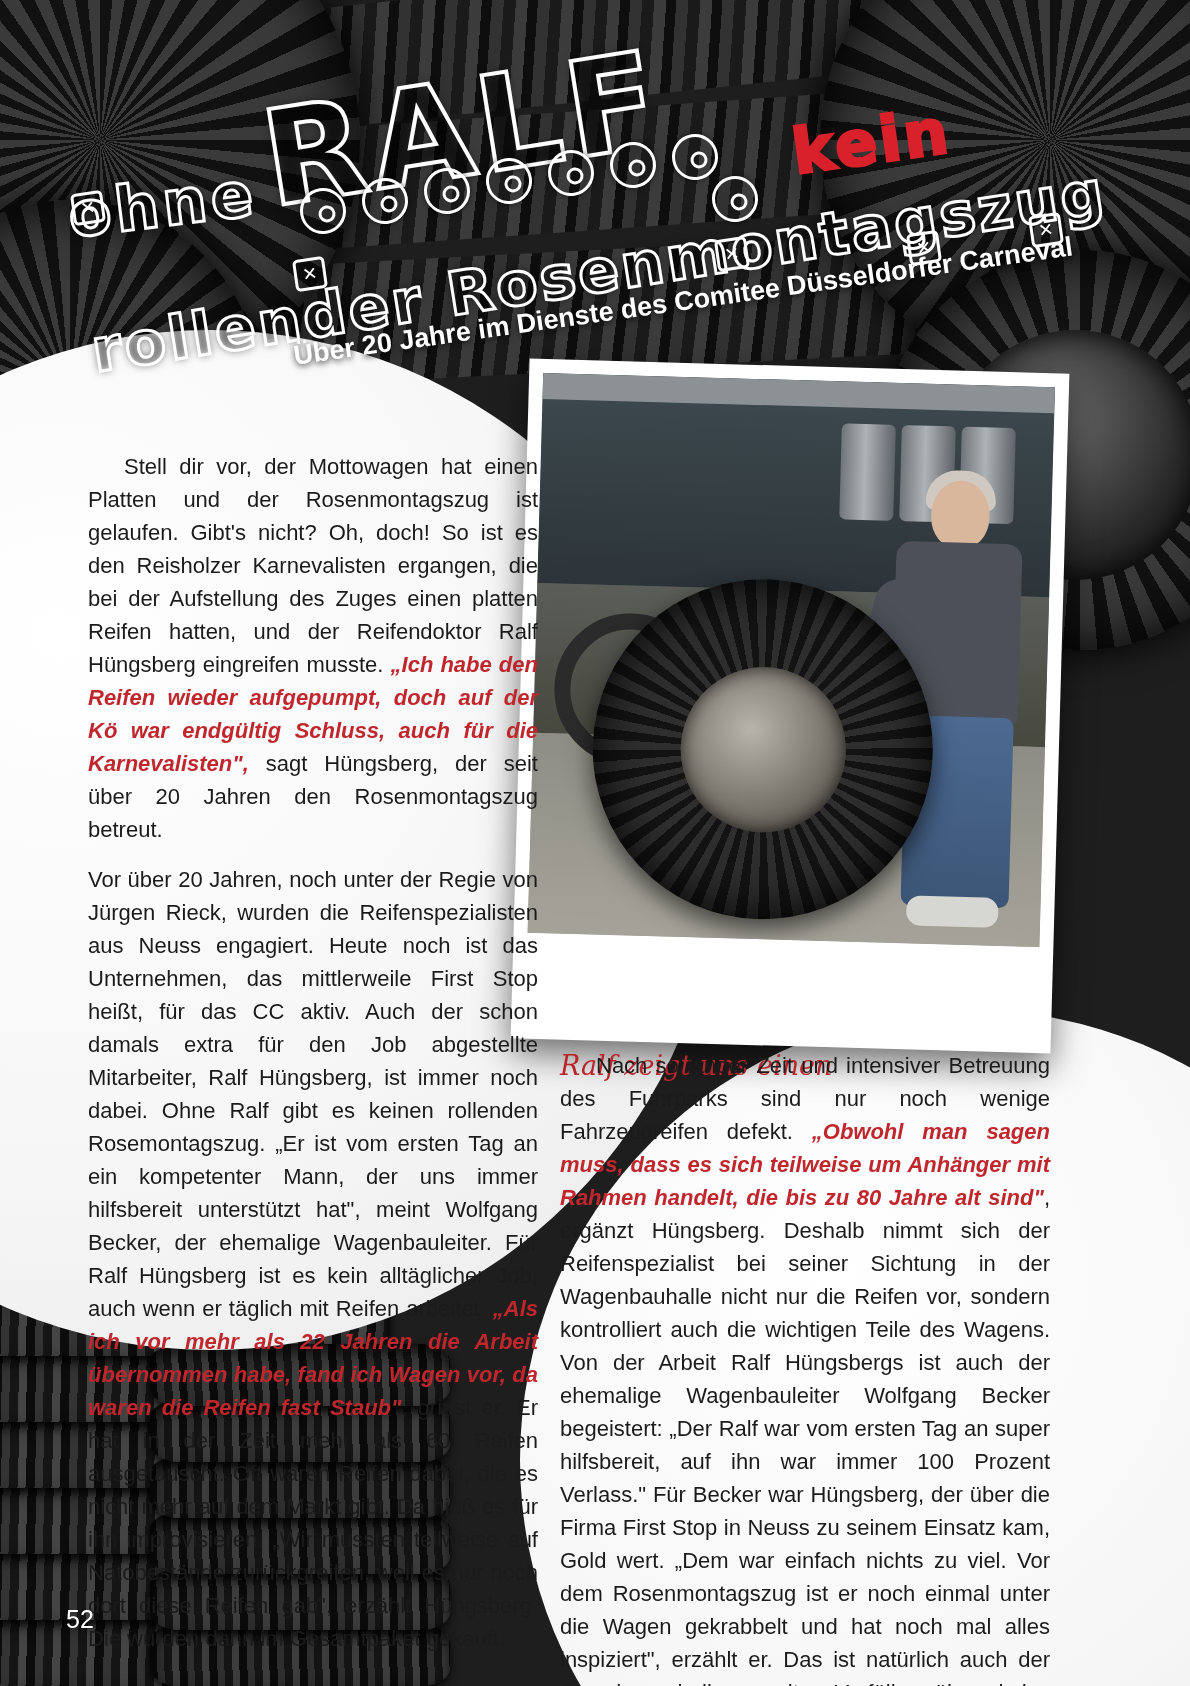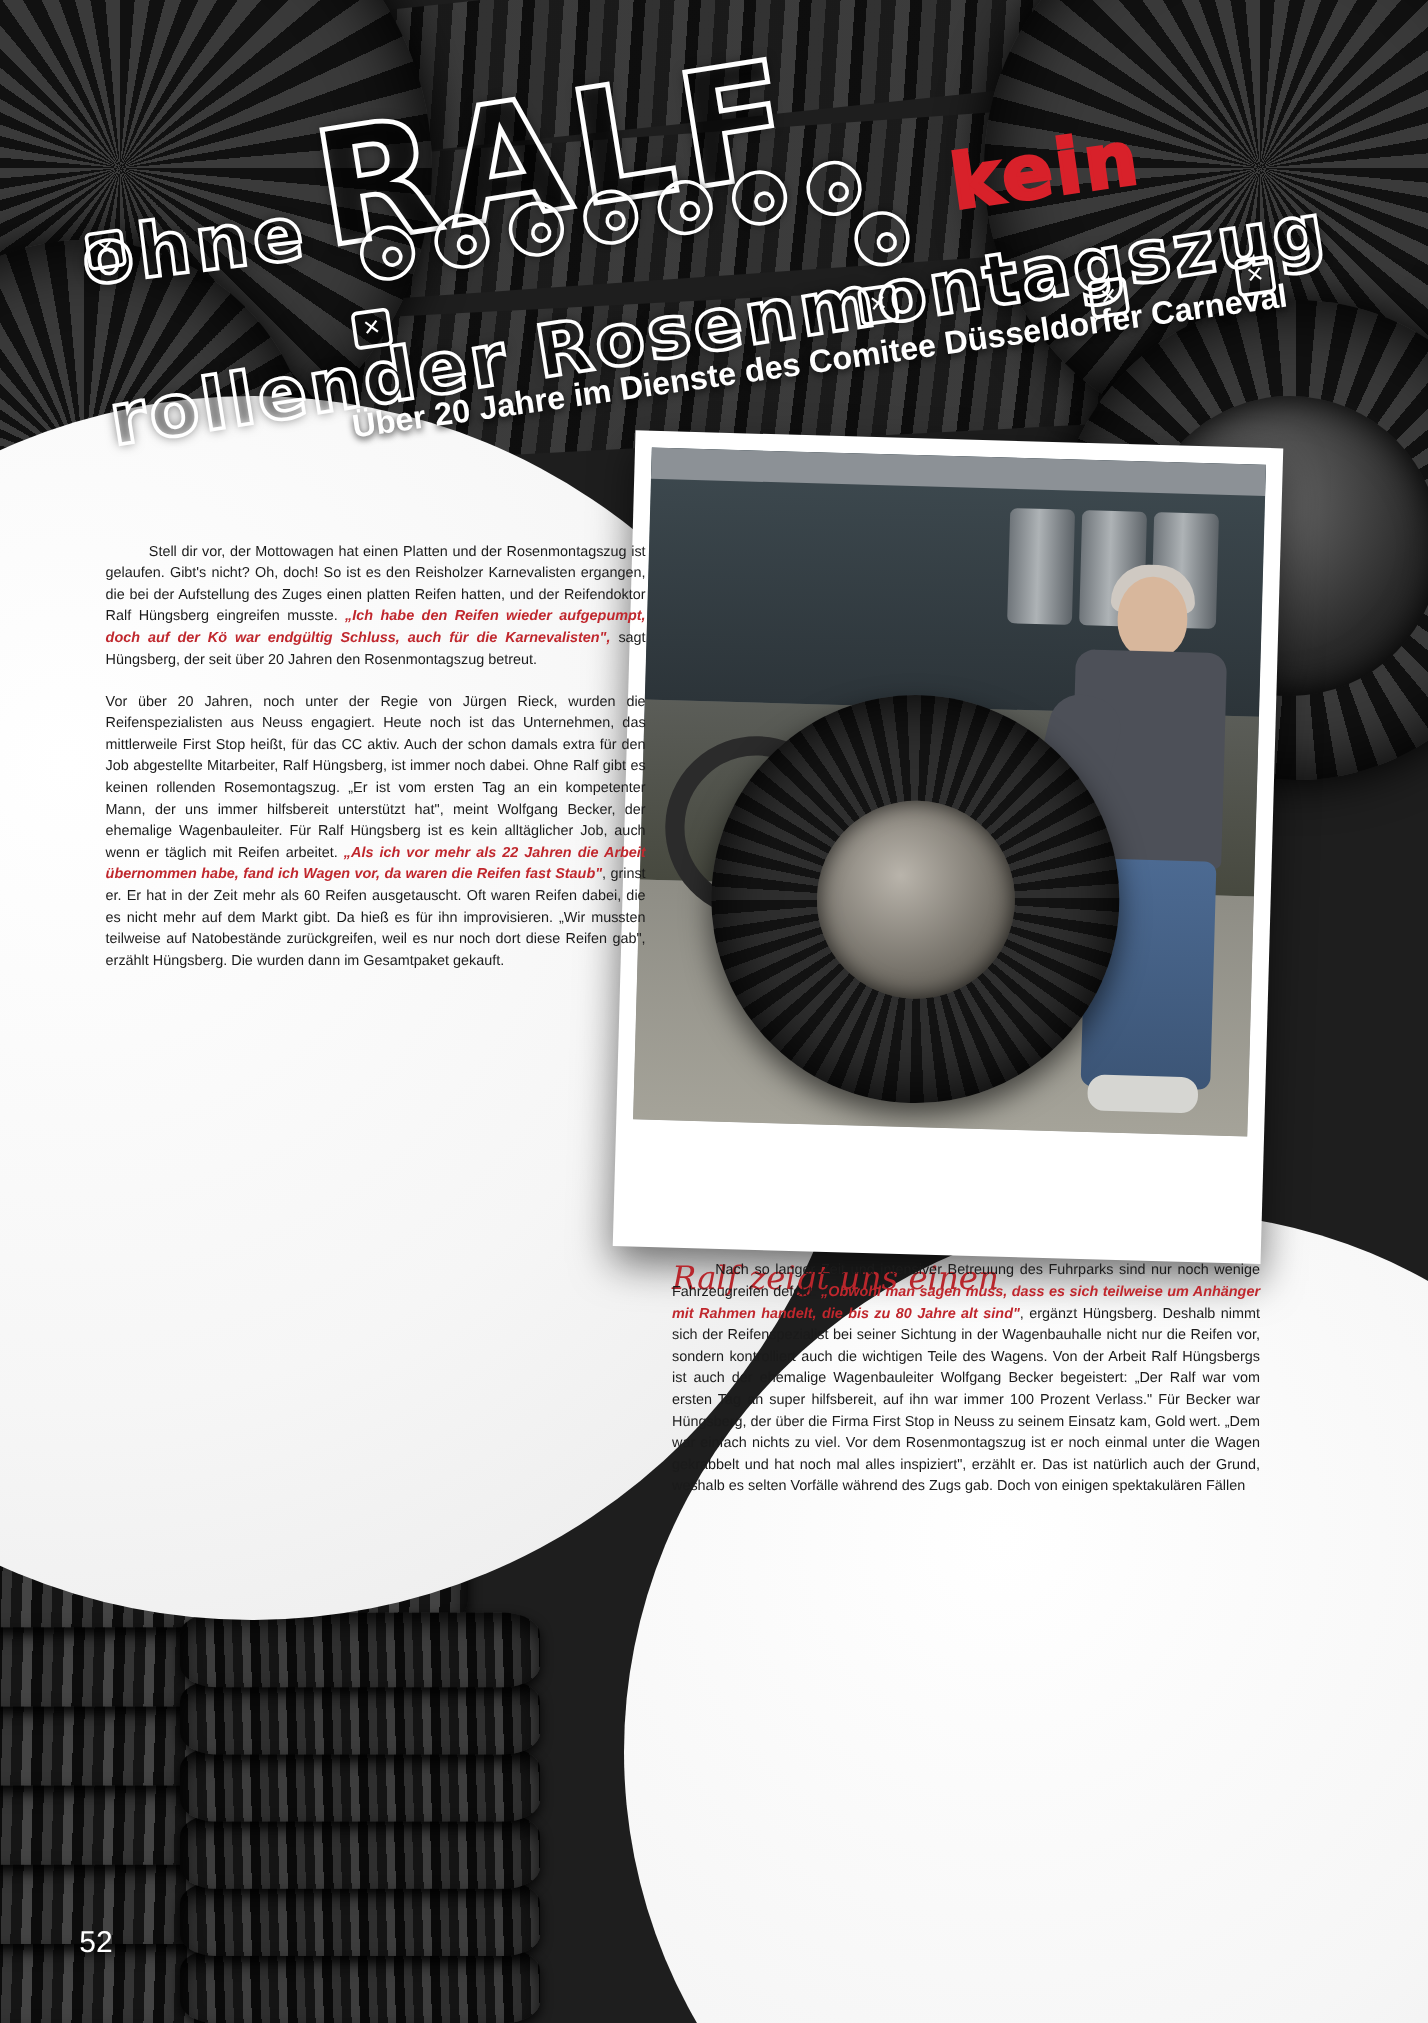--- a/index.html
+++ b/index.html
@@ -132,21 +132,21 @@
   #photo .shoe{position:absolute;left:378px;top:512px;width:92px;height:30px;border-radius:14px;background:#d6d6d2;}
   #photo .pipe{position:absolute;left:20px;top:238px;width:120px;height:120px;border-radius:50%;border:16px solid #2b2b2b;}
   #cap{
     position:absolute;left:560px;top:1046px;width:470px;
     color:#b8262c;font-family:"DejaVu Serif",serif;font-style:italic;font-size:27px;
     line-height:1.5;text-align:left;
   }
   #cap .l2{display:block;margin-left:120px;}
 
   
-  .col{position:absolute;color:#1b1b1b;font-size:12px;line-height:1.5;text-align:justify;}
+  .col{position:absolute;color:#1b1b1b;font-size:22px;line-height:1.5;text-align:justify;}
   #col-left{left:88px;top:450px;width:450px;}
   #col-right{left:560px;top:1049px;width:490px;}
   .col p{margin:0 0 17px 0;}
   .lead{text-indent:36px;}
   .quote{color:#c0272d;font-weight:bold;font-style:italic;}
 
   
   #col-right p:nth-child(n+4){text-align:center;}
 
   #pagenum{

